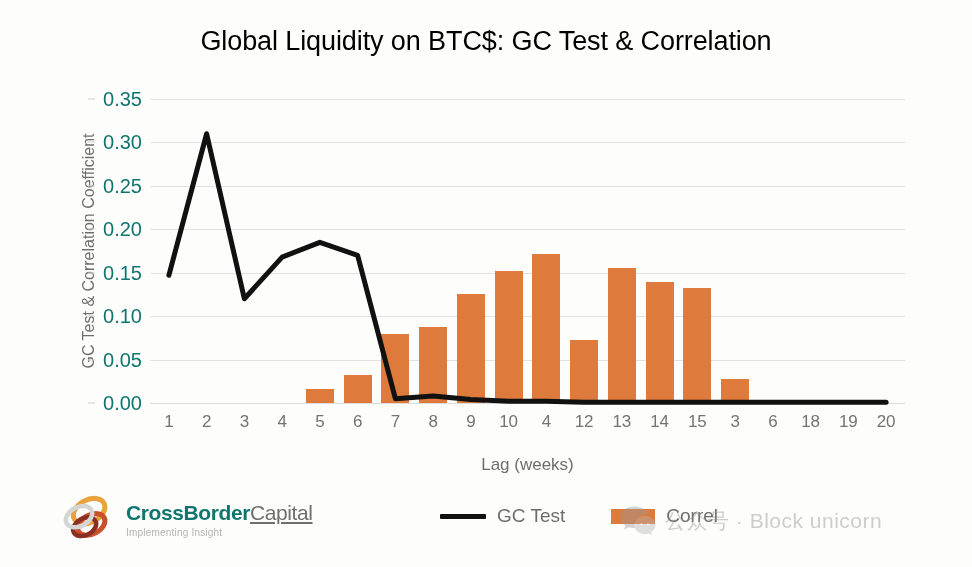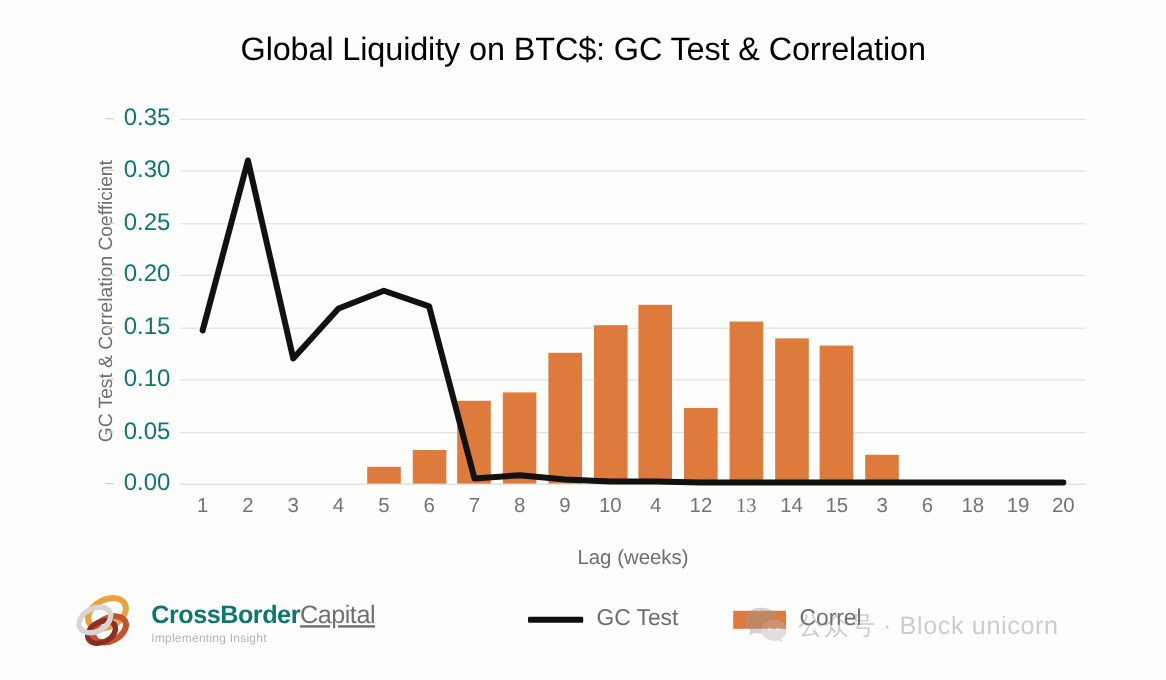--- a/index.html
+++ b/index.html
@@ -307,21 +307,21 @@
       <div class="x-tick" style="left: 94.375px;">3</div>
       <div class="x-tick" style="left: 132.125px;">4</div>
       <div class="x-tick" style="left: 169.875px;">5</div>
       <div class="x-tick" style="left: 207.625px;">6</div>
       <div class="x-tick" style="left: 245.375px;">7</div>
       <div class="x-tick" style="left: 283.125px;">8</div>
       <div class="x-tick" style="left: 320.875px;">9</div>
       <div class="x-tick" style="left: 358.625px;">10</div>
       <div class="x-tick" style="left: 396.375px;">4</div>
       <div class="x-tick" style="left: 434.125px;">12</div>
-      <div class="x-tick" style="left: 471.875px; font-family: Liberation Serif, serif;">13</div>
+      <div class="x-tick" style="left: 471.875px;">13</div>
       <div class="x-tick" style="left: 509.625px;">14</div>
       <div class="x-tick" style="left: 547.375px;">15</div>
       <div class="x-tick" style="left: 585.125px;">3</div>
       <div class="x-tick" style="left: 622.875px;">6</div>
       <div class="x-tick" style="left: 660.625px;">18</div>
       <div class="x-tick" style="left: 698.375px;">19</div>
       <div class="x-tick" style="left: 736.125px;">20</div>
     </div>
 
   <div class="x-axis-title">Lag (weeks)</div>

